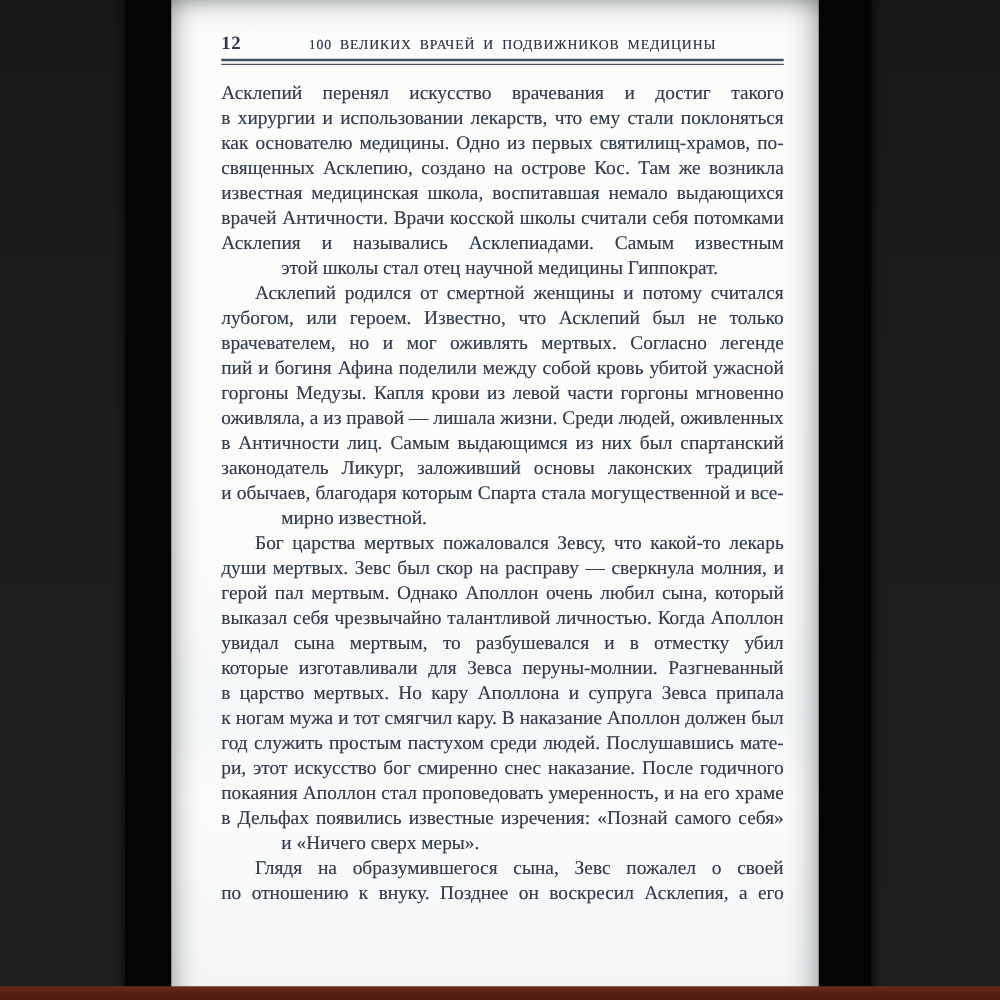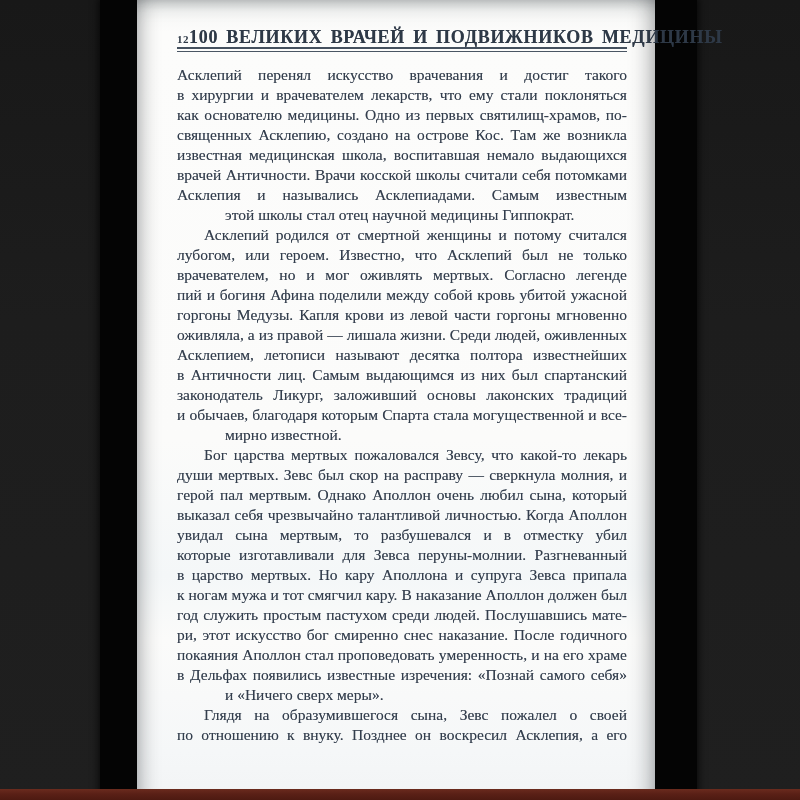--- a/index.html
+++ b/index.html
@@ -53,29 +53,29 @@
   .page-inner {
     padding: 27px 28px 0 40px; 
   }
   .header-row {
     display: flex;
     align-items: baseline;
     height: 17px;
   }
   .page-num {
     font-weight: bold;
-    font-size: 11px;
+    font-size: 15px;
     letter-spacing: 0.5px;
     color: #2e3947;
   }
   .running-title {
     flex: 1;
     text-align: center;
-    font-weight: bold;
-    font-size: 18px;
+    font-weight: normal;
+    font-size: 11px;
     letter-spacing: 0.7px;
     word-spacing: 3px;
     white-space: nowrap;
     color: #2e3947;
     text-shadow: 0 0 0.5px rgba(46,57,71,0.55);
   }
   .header-rule {
     margin-top: 3px;
     height: 2px;
     border-top: 2px solid #44505e;
@@ -125,36 +125,35 @@
       <div class="header-row">
         <span class="page-num">12</span>
         <span class="running-title">100 ВЕЛИКИХ ВРАЧЕЙ И ПОДВИЖНИКОВ МЕДИЦИНЫ</span>
       </div>
 
       <div class="header-rule"></div>
 
       <div class="body-text">
           <div class="para">
             <div class="line">Асклепий перенял искусство врачевания и достиг такого мастерства</div>
-            <div class="line">в хирургии и врачевателем лекарств, что ему стали поклоняться</div>
+            <div class="line">в хирургии и использовании лекарств, что ему стали поклоняться</div>
             <div class="line">как основателю медицины. Одно из первых святилищ-храмов, по-</div>
             <div class="line">священных Асклепию, создано на острове Кос. Там же возникла</div>
             <div class="line">известная медицинская школа, воспитавшая немало выдающихся</div>
             <div class="line">врачей Античности. Врачи косской школы считали себя потомками</div>
             <div class="line">Асклепия и назывались Асклепиадами. Самым известным учеником</div>
             <div class="line lastline">этой школы стал отец научной медицины Гиппократ.</div>
           </div>
           <div class="para">
             <div class="line indent">Асклепий родился от смертной женщины и потому считался по-</div>
             <div class="line">лубогом, или героем. Известно, что Асклепий был не только великим</div>
             <div class="line">врачевателем, но и мог оживлять мертвых. Согласно легенде Аскле-</div>
             <div class="line">пий и богиня Афина поделили между собой кровь убитой ужасной</div>
             <div class="line">горгоны Медузы. Капля крови из левой части горгоны мгновенно</div>
             <div class="line">оживляла, а из правой — лишала жизни. Среди людей, оживленных</div>
-            <div class="line">Асклепием, летописи называют десятка полтора известнейших</div>
             <div class="line">в Античности лиц. Самым выдающимся из них был спартанский</div>
             <div class="line">законодатель Ликург, заложивший основы лаконских традиций</div>
             <div class="line">и обычаев, благодаря которым Спарта стала могущественной и все-</div>
             <div class="line lastline">мирно известной.</div>
           </div>
           <div class="para">
             <div class="line indent">Бог царства мертвых пожаловался Зевсу, что какой-то лекарь</div>
             <div class="line">души мертвых. Зевс был скор на расправу — сверкнула молния, и наш</div>
             <div class="line">герой пал мертвым. Однако Аполлон очень любил сына, который</div>
             <div class="line">выказал себя чрезвычайно талантливой личностью. Когда Аполлон</div>

